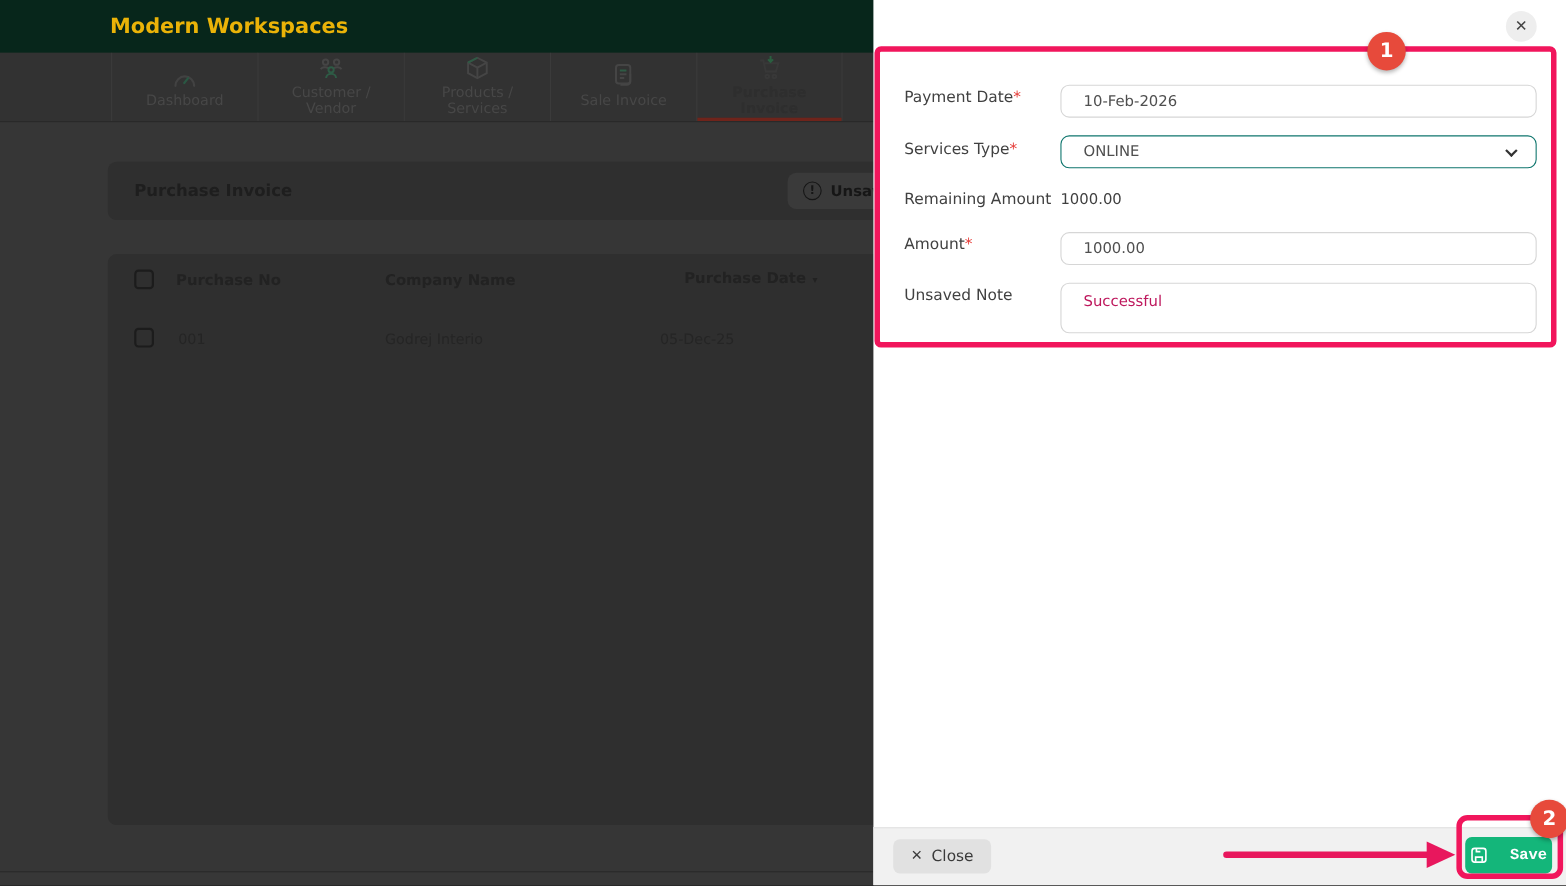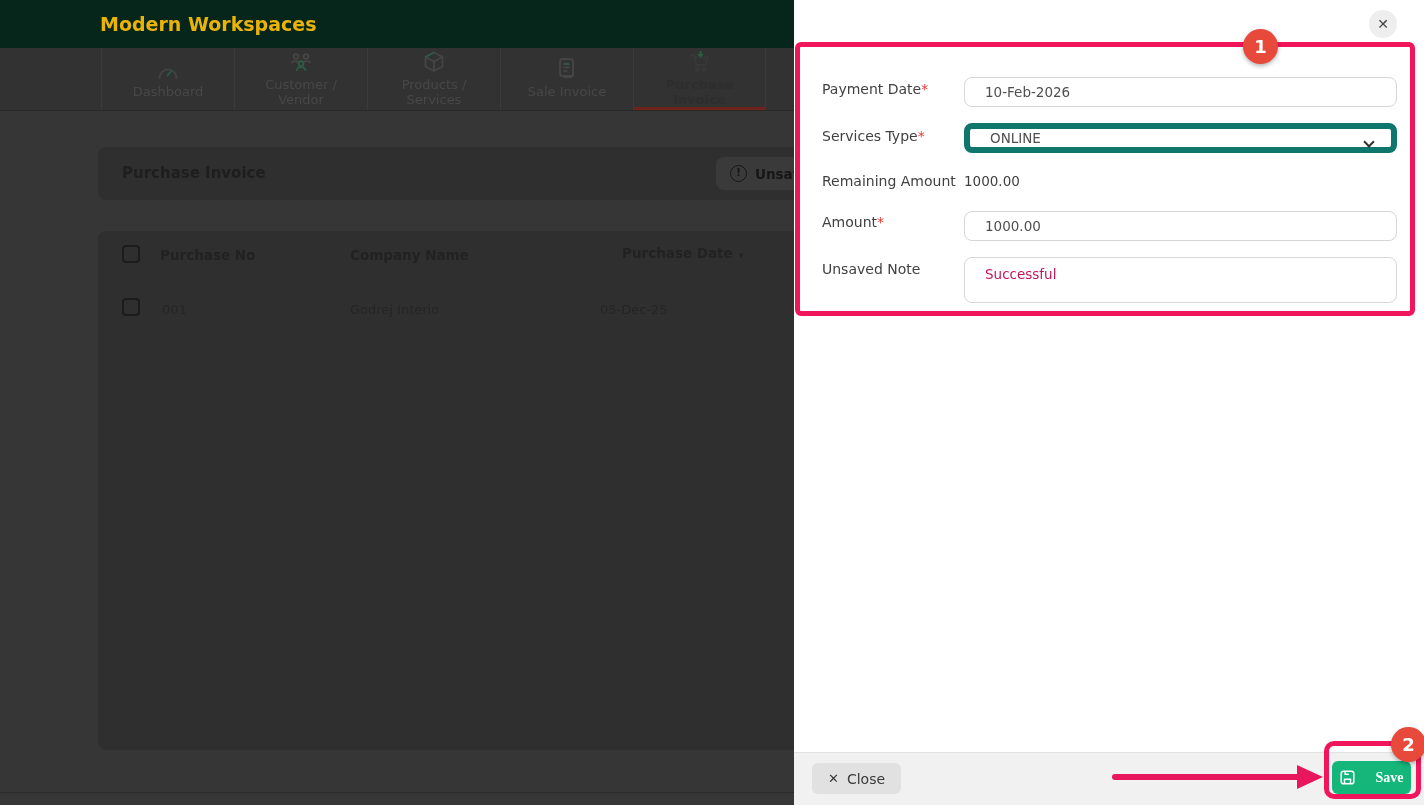--- a/index.html
+++ b/index.html
@@ -38,29 +38,29 @@
   .bottom-strip { position:absolute; left:0; top:792px; width:1424px; height:13px; background:#373737; border-top:1px solid #2a2a2a; }
 
   
   .drawer { position:absolute; left:794px; top:0; width:630px; height:805px; background:#ffffff; }
   .drawer-title { position:absolute; left:10px; top:9px; background:#e3e622; color:#333333; font-size:14.5px; padding:7px 13px; }
   .drawer-close { position:absolute; left:575px; top:10px; width:28px; height:28px; border-radius:50%; background:#eeeeee; border:none; color:#444444; font-size:14px; line-height:28px; text-align:center; cursor:pointer; font-family:inherit; }
 
   .field-label { position:absolute; left:28px; font-size:14px; color:#414141; }
   .req { color:#e53935; }
   .text-input { position:absolute; left:170px; width:433px; height:30px; border:1px solid #d6d6d6; border-radius:8px; padding:0 20px; font-size:13.5px; color:#4f4f4f; background:#fff; font-family:inherit; outline:none; }
-  .select-box { position:absolute; left:170px; width:433px; height:30px; border:6px solid #0f766e; border-radius:8px; padding:0 20px; font-size:13.5px; color:#4f4f4f; background:#fff; display:flex; align-items:center; cursor:pointer; }
+  .select-box { position:absolute; left:170px; width:433px; height:30px; border:1px solid #0f766e; border-radius:8px; padding:0 20px; font-size:13.5px; color:#4f4f4f; background:#fff; display:flex; align-items:center; cursor:pointer; }
   .chevron { position:absolute; right:18px; top:9px; width:8px; height:8px; border-right:2px solid #333; border-bottom:2px solid #333; transform:rotate(45deg); }
   .static-value { position:absolute; left:170px; font-size:13.5px; color:#3f3f3f; }
   .note-area { position:absolute; left:170px; top:257px; width:433px; height:46px; border:1px solid #d6d6d6; border-radius:8px; padding:8px 20px; font-size:13.5px; color:#be185d; background:#fff; font-family:inherit; resize:none; outline:none; }
 
   .drawer-footer { position:absolute; left:0; top:752px; width:630px; height:53px; background:#f1f1f1; border-top:1px solid #e2e2e2; }
   .close-btn { position:absolute; left:18px; top:10px; height:31px; padding:0 16px; border:none; border-radius:6px; background:#e1e1e1; color:#3a3a3a; font-size:14px; display:flex; align-items:center; gap:8px; cursor:pointer; font-family:inherit; }
   .close-btn .x { font-size:13px; }
-  .save-btn { position:absolute; left:538px; top:8px; width:79px; height:33px; border:none; border-radius:6px; background:#14b67a; color:#ffffff; font-size:14px; font-weight:bold; display:flex; align-items:center; justify-content:center; gap:21px; cursor:pointer; font-family:Liberation Serif, serif; }
+  .save-btn { position:absolute; left:538px; top:8px; width:79px; height:33px; border:none; border-radius:6px; background:#14b67a; color:#ffffff; font-size:14px; font-weight:bold; display:flex; align-items:center; justify-content:center; gap:21px; cursor:pointer; font-family:Liberation Mono, monospace; }
 
   
   .anno { position:absolute; pointer-events:none; }
   .form-outline { left:795px; top:42px; width:620px; height:274px; border:5px solid #f1165c; border-radius:6px; }
   .save-outline { left:1324px; top:741px; width:97px; height:58px; border:5px solid #f1165c; border-radius:10px; }
   .step-circle { width:35px; height:35px; border-radius:50%; background:#e74a3b; color:#ffffff; font-size:18px; font-weight:bold; text-align:center; line-height:35px; box-shadow:0 2px 4px rgba(0,0,0,0.3); }
   .step-1 { left:1243px; top:29px; }
   .step-2 { left:1391px; top:727px; }
   .arrow-shaft { left:1112px; top:774px; width:188px; height:6px; background:#e8175d; border-radius:3px; }
   .arrow-head { left:1297px; top:765px; width:0; height:0; border-top:12px solid transparent; border-bottom:12px solid transparent; border-left:26px solid #e8175d; }

